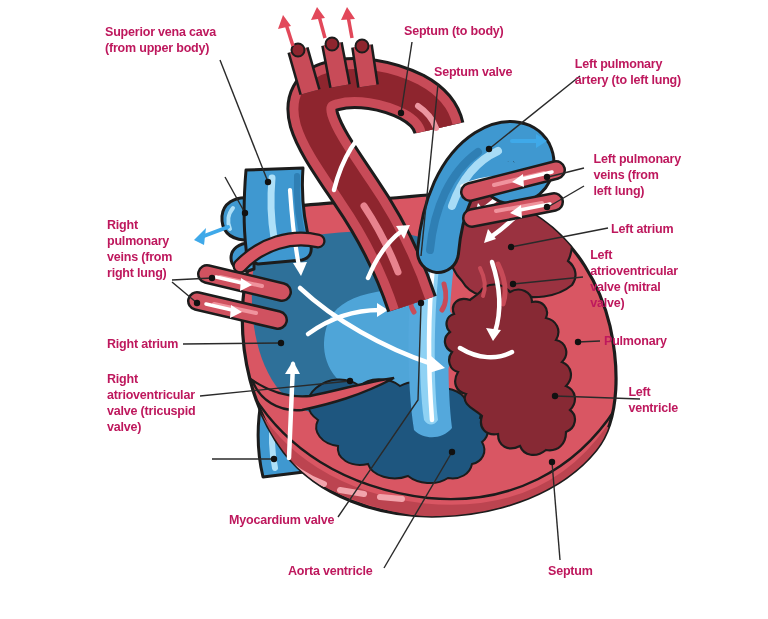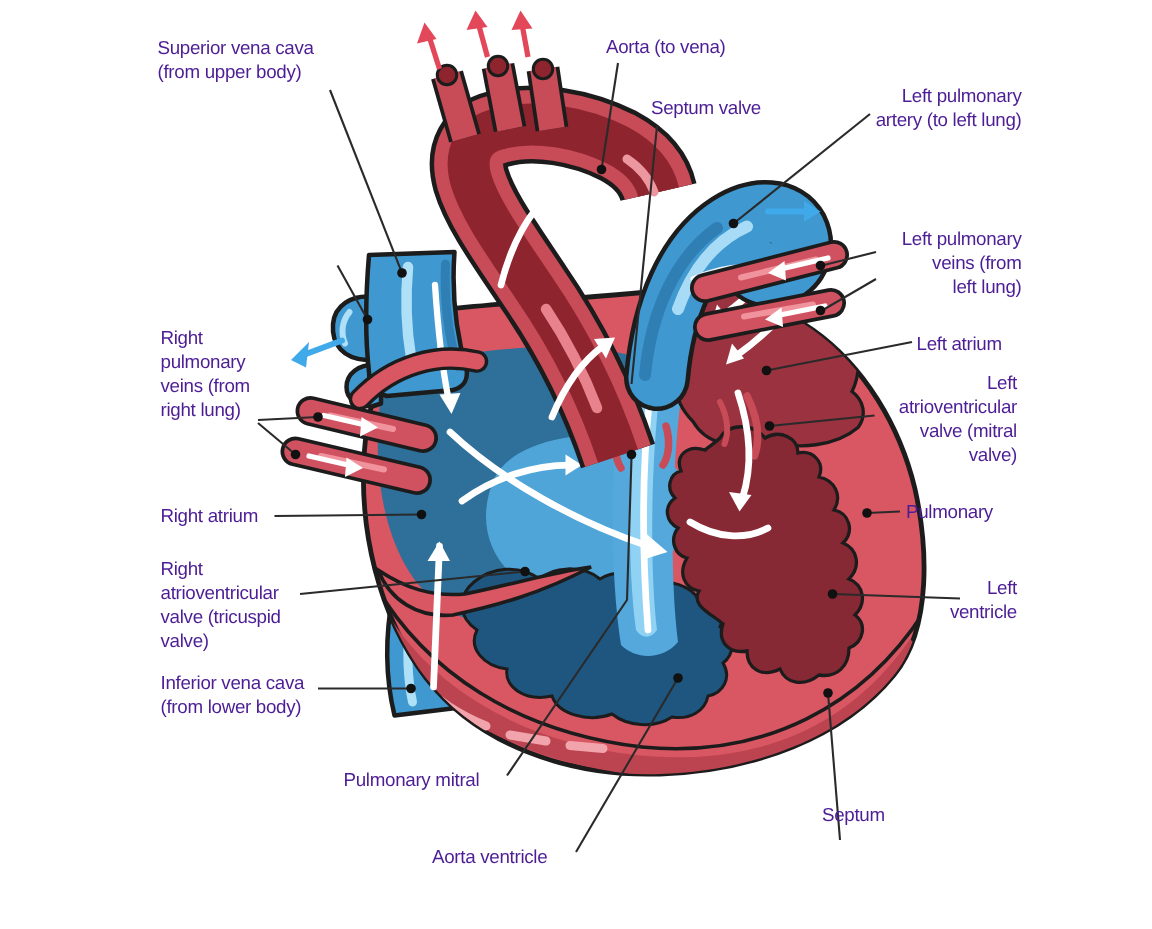--- a/index.html
+++ b/index.html
@@ -1,21 +1,21 @@
 <!DOCTYPE html>
 <html><head>
 <meta charset="utf-8">
 <style>
   html,body{margin:0;padding:0;background:#ffffff;}
   .canvas{position:relative;width:768px;height:619px;background:#fff;overflow:hidden;
           font-family:"Liberation Sans",sans-serif;}
   .art{position:absolute;left:0;top:0;}
-  .lbl{position:absolute;font-weight:400;font-size:12.5px;line-height:1.28;
-       letter-spacing:-0.2px;color:#4c1d95;white-space:pre-line;}
-  .r{text-align:right;}
+  .lbl{position:absolute;font-weight:700;font-size:12.5px;line-height:1.28;
+       letter-spacing:-0.2px;color:#be185d;white-space:pre-line;}
+  .r{text-align:left;}
 </style>
 </head>
 <body>
 
 <div class="canvas">
 
 <svg class="art" width="768" height="619" viewBox="0 0 768 619">
   <defs>
     <clipPath id="heartClip">
       <path d="M 298,206 C 262,222 246,258 243,300 C 239,352 252,410 284,452
@@ -247,21 +247,21 @@
         <circle cx="350" cy="381" r="3.2"></circle>
     <circle cx="274" cy="459" r="3.2"></circle>
         <circle cx="421" cy="303" r="3.2"></circle>
     <circle cx="452" cy="452" r="3.2"></circle>
         <circle cx="552" cy="462" r="3.2"></circle>
   </g>
 </svg>
 
   <div class="lbl" style="left:105px;top:24px">Superior vena cava
 (from upper body)</div>
-  <div class="lbl" style="left:404px;top:23px">Aorta (to vena)</div>
+  <div class="lbl" style="left:404px;top:23px">Septum (to body)</div>
   <div class="lbl" style="left:434px;top:64px">Septum valve</div>
   <div class="lbl r" style="right:87px;top:56px">Left pulmonary
 artery (to left lung)</div>
   <div class="lbl r" style="right:87px;top:151px">Left pulmonary
 veins (from
 left lung)</div>
   <div class="lbl" style="left:107px;top:217px">Right
 pulmonary
 veins (from
 right lung)</div>
@@ -271,18 +271,16 @@
 valve (mitral
 valve)</div>
   <div class="lbl" style="left:604px;top:333px">Pulmonary</div>
   <div class="lbl" style="left:107px;top:336px">Right atrium</div>
   <div class="lbl r" style="right:90px;top:384px">Left
 ventricle</div>
   <div class="lbl" style="left:107px;top:371px">Right
 atrioventricular
 valve (tricuspid
 valve)</div>
-  <div class="lbl" style="left:107px;top:447px">Inferior vena cava
-(from lower body)</div>
-  <div class="lbl" style="left:229px;top:512px">Pulmonary mitral</div>
+  <div class="lbl" style="left:229px;top:512px">Myocardium valve</div>
   <div class="lbl" style="left:288px;top:563px">Aorta ventricle</div>
-  <div class="lbl" style="left:548px;top:535px">Septum</div>
+  <div class="lbl" style="left:548px;top:563px">Septum</div>
 </div>
 
 </body></html>

